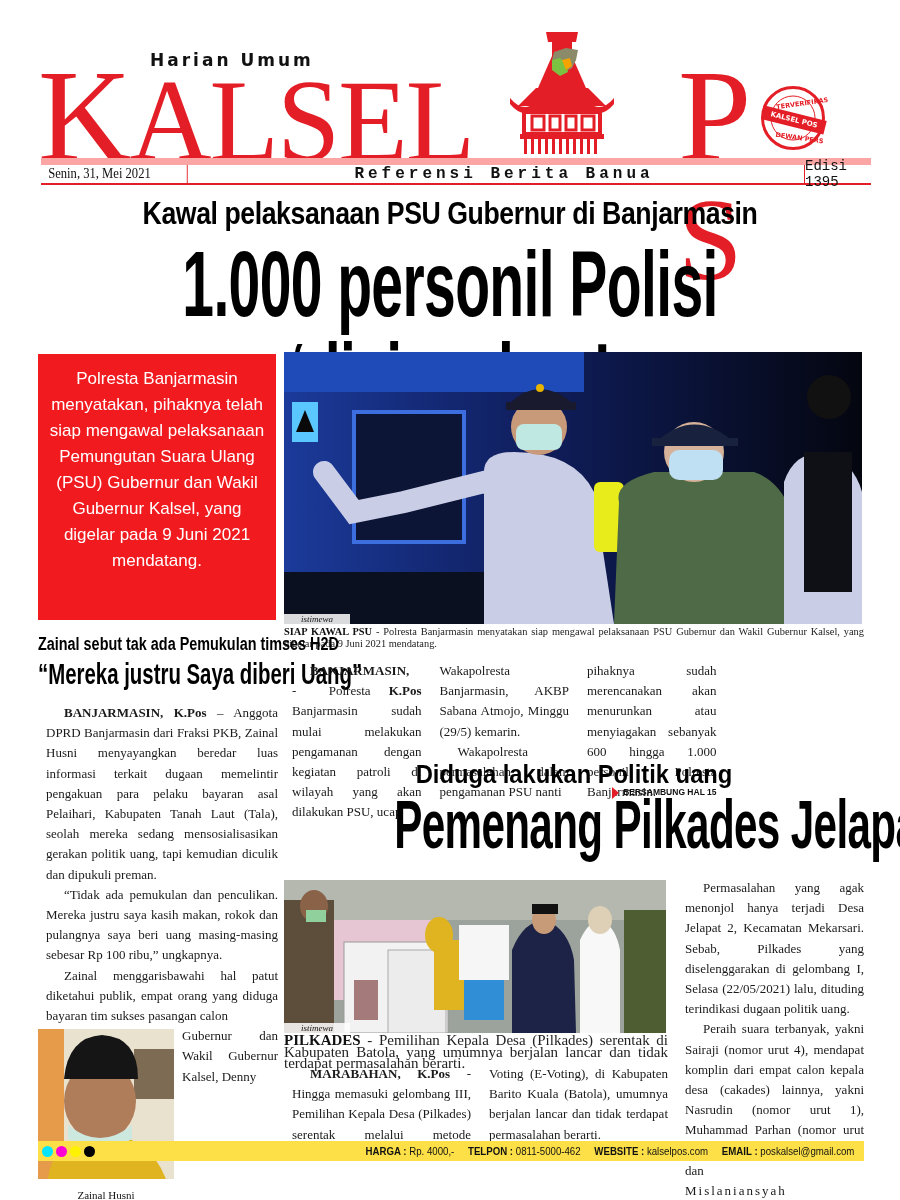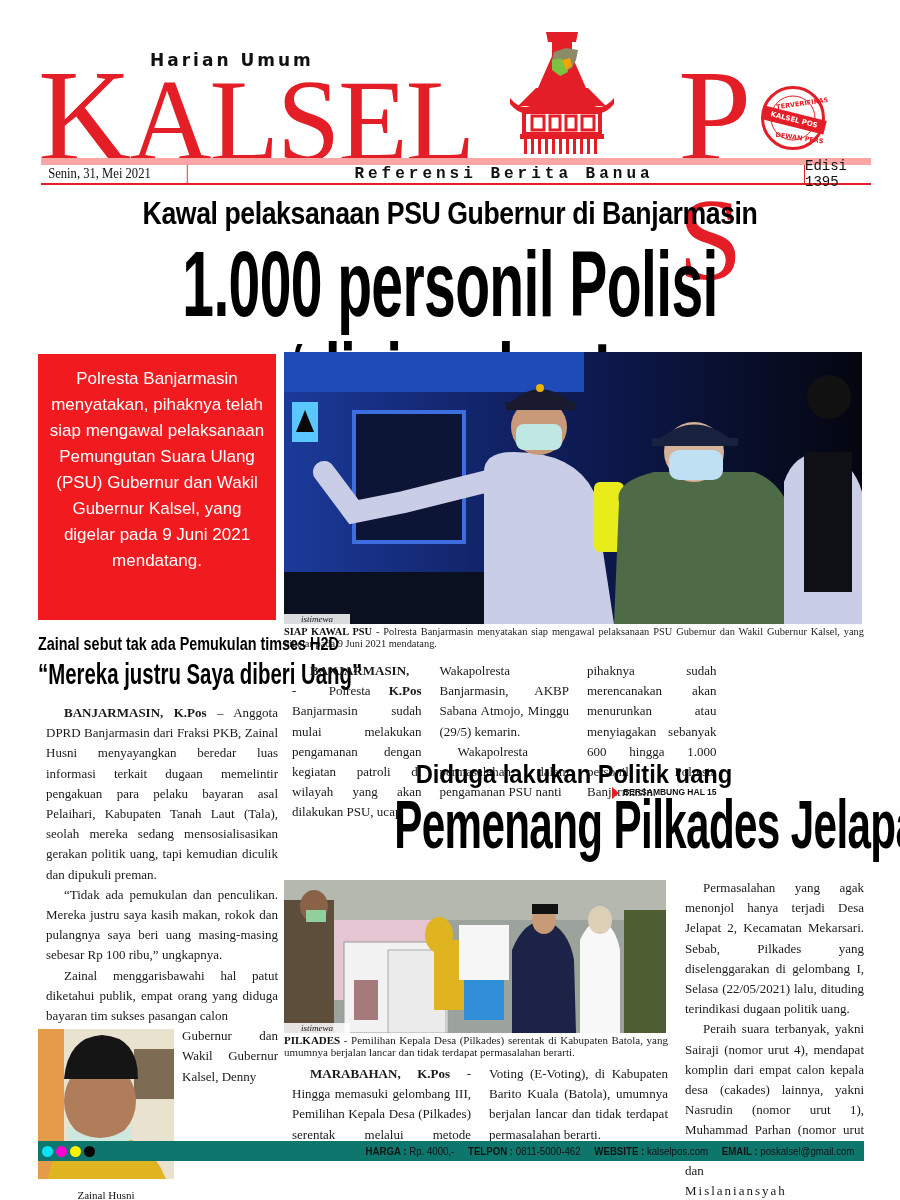--- a/index.html
+++ b/index.html
@@ -57,27 +57,27 @@
   
   .main-story { position: absolute; left: 284px; top: 661px; width: 580px; display: flex; gap: 10px; }
   .main-story .col { width: 137.5px; }
 
   
   .kicker3 { position: absolute; left: 284px; width: 580px; top: 760px; text-align: center; font-family: "Liberation Sans", sans-serif; font-weight: bold; font-size: 25px; transform: scaleX(0.95); color: #000; }
   .headline3 { position: absolute; left: 284px; width: 580px; top: 790px; text-align: center; font-family: "Liberation Sans", sans-serif; font-weight: bold; font-size: 68px; line-height: 1; transform: scaleX(0.62); transform-origin: center top; white-space: nowrap; color: #000; letter-spacing: -1px; }
 
   
   .photo2 { position: absolute; left: 284px; top: 880px; width: 382px; height: 153px; overflow: hidden; background: #9aa19a; }
-  .caption2 { position: absolute; left: 284px; top: 1035px; width: 384px; font-size: 11px; line-height: 11.5px; text-align: justify; color: #222; }
+  .caption2 { position: absolute; left: 284px; top: 1035px; width: 384px; font-size: 15px; line-height: 11.5px; text-align: justify; color: #222; }
   .pilk-story { position: absolute; left: 284px; top: 1064px; width: 384px; display: flex; gap: 10px; }
   .pilk-story .col { width: 187px; }
   .pilk-right { position: absolute; left: 677px; top: 878px; width: 187px; }
 
   
-  .footer { position: absolute; left: 38px; top: 1141px; width: 826px; height: 20px; background: #0f766e; display: flex; align-items: center; }
+  .footer { position: absolute; left: 38px; top: 1141px; width: 826px; height: 20px; background: #fde047; display: flex; align-items: center; }
   .dots { display: flex; gap: 3px; margin-left: 4px; }
   .dot { width: 11px; height: 11px; border-radius: 50%; }
   .footer-info { margin-left: auto; margin-right: 10px; font-family: "Liberation Sans", sans-serif; font-size: 10.5px; color: #111; white-space: nowrap; transform: scaleX(0.92); transform-origin: right center; }
   .footer-info b { font-weight: bold; }
   .footer-info .sep { display: inline-block; width: 12px; }
 </style>
 </head>
 <body>
 
 <div class="masthead">

